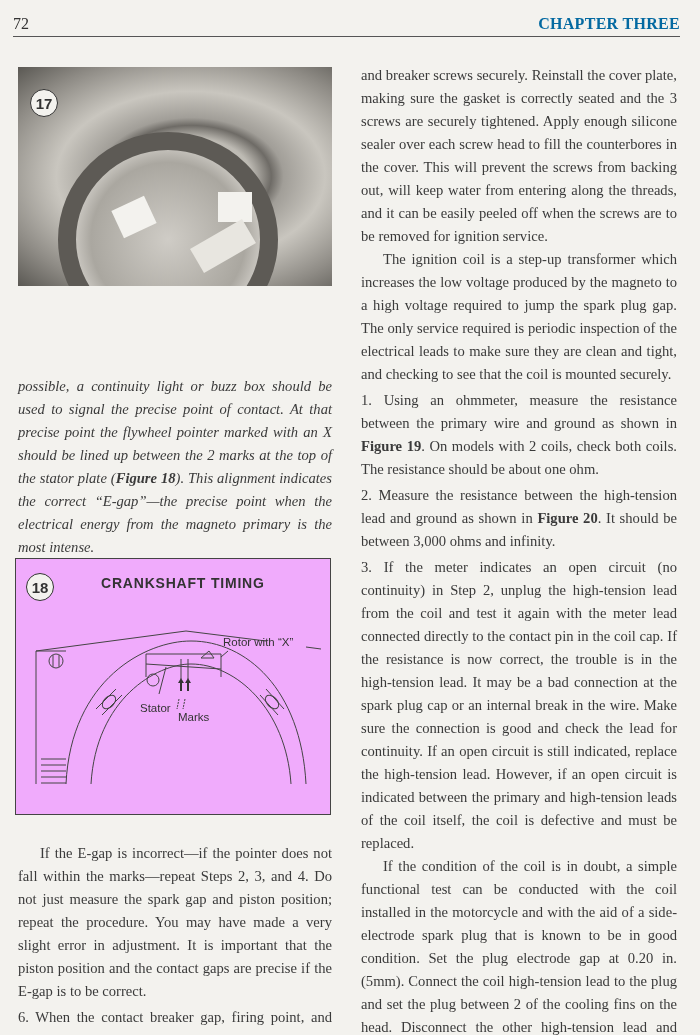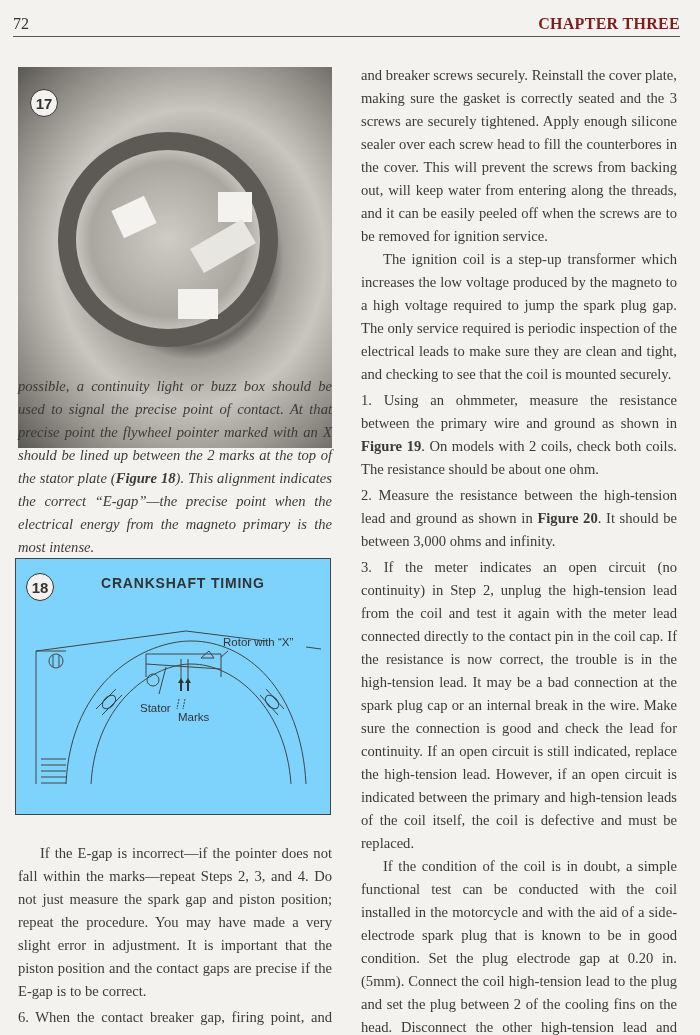--- a/index.html
+++ b/index.html
@@ -8,24 +8,24 @@
       background:#f3f2ee;
       font-family:"Liberation Serif", serif;
       color:#3a3a3a;
       position:relative;
     }
     .header {
       position:absolute; left:13px; top:14px; width:667px; height:22px;
       border-bottom:1.5px solid #555;
     }
     .page-num { position:absolute; left:0; top:1px; font-weight:normal; font-size:16px; color:#333; }
-    .chapter { position:absolute; right:0; top:1px; font-weight:bold; font-size:16px; color:#7f1d1d; letter-spacing:0.3px; }
+    .chapter { position:absolute; right:0; top:1px; font-weight:bold; font-size:16px; color:#0369a1; letter-spacing:0.3px; }
 
     .photo {
-      position:absolute; left:18px; top:67px; width:314px; height:381px;
+      position:absolute; left:18px; top:67px; width:314px; height:219px;
       background:radial-gradient(ellipse at 55% 50%, #d8d6d0 0%, #bdbab3 25%, #6e6b66 33%, #a19e98 38%, #c9c6bf 55%, #8e8b85 80%, #5a5853 100%);
       overflow:hidden;
     }
     .photo .ring {
       position:absolute; left:40px; top:65px; width:220px; height:215px; border-radius:50%;
       border:18px solid #5d5a55; box-sizing:border-box;
       background:radial-gradient(circle at 50% 50%, #cfccc6 0%, #aaa7a0 60%, #cfccc6 75%);
     }
     .photo .block { position:absolute; background:#f3f2ee; }
     .fig-badge {
@@ -37,21 +37,21 @@
     .col { position:absolute; font-size:14.6px; line-height:23px; text-align:justify; }
     .col p { margin:0; }
     .indent { text-indent:22px; }
     .step { margin-top:3px !important; }
     .left-col { left:18px; width:314px; }
     .right-col { left:361px; width:316px; }
     .section-title { text-align:center; font-weight:bold; font-size:14.5px; margin:26px 0 3px 0; letter-spacing:0.3px; }
 
     .diagram {
       position:absolute; left:15px; top:558px; width:316px; height:257px;
-      border:1.5px solid #444; box-sizing:border-box; background:#7dd3fc;
+      border:1.5px solid #444; box-sizing:border-box; background:#f0abfc;
     }
     .diag-title {
       position:absolute; left:85px; top:16px; font-family:"Liberation Sans", sans-serif;
       font-weight:bold; font-size:14px; letter-spacing:0.8px; color:#333;
     }
     .diag-label { position:absolute; font-family:"Liberation Sans", sans-serif; font-size:11.5px; color:#333; }
   </style>
 </head>
 <body>
 

